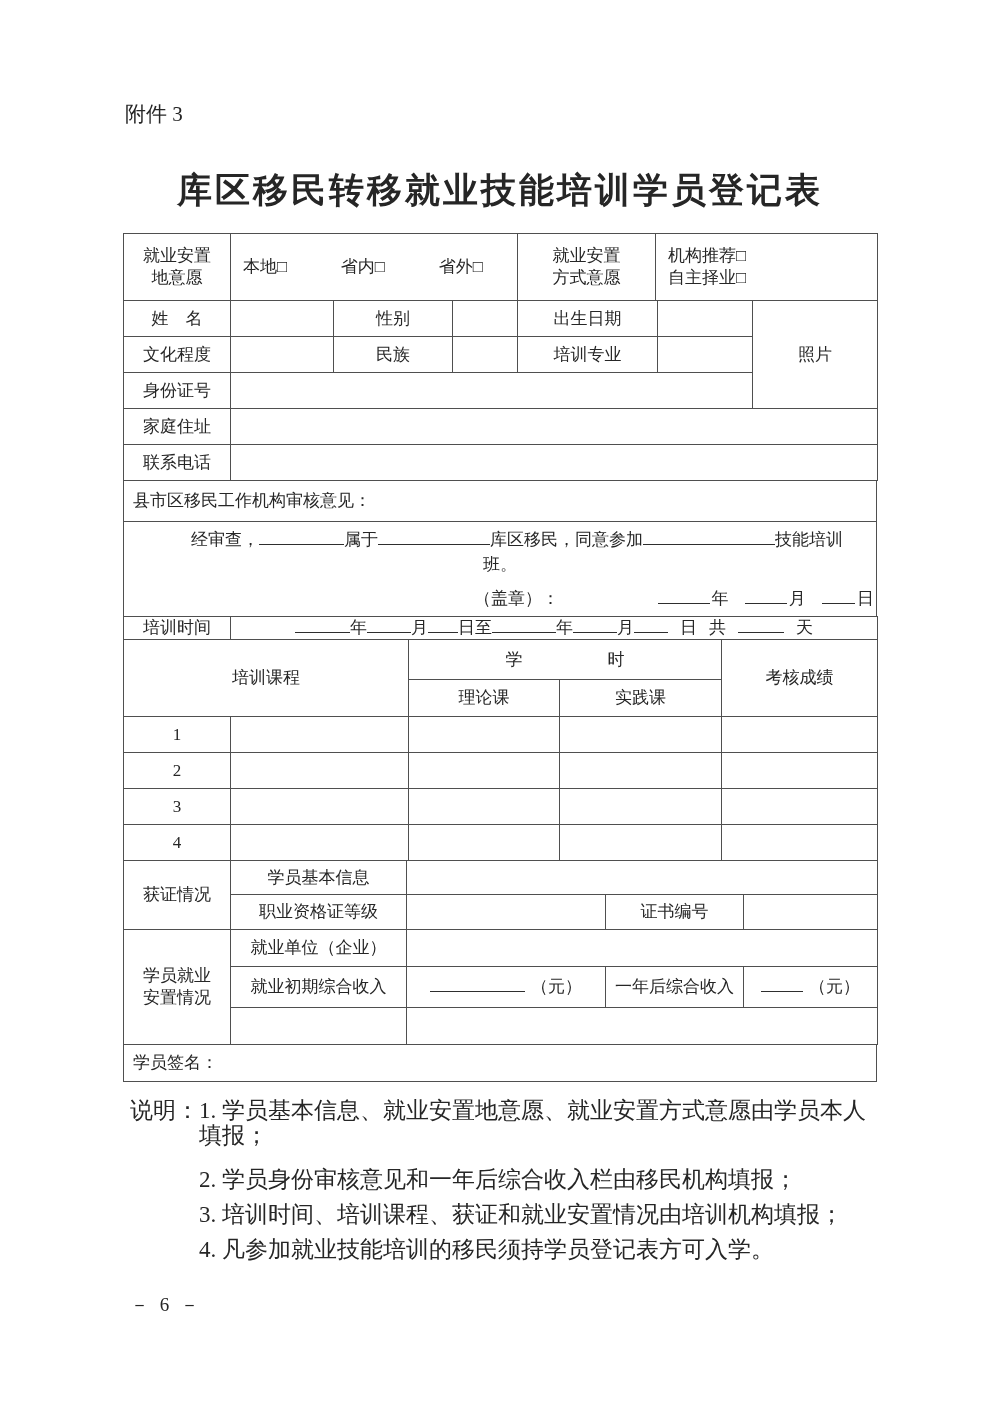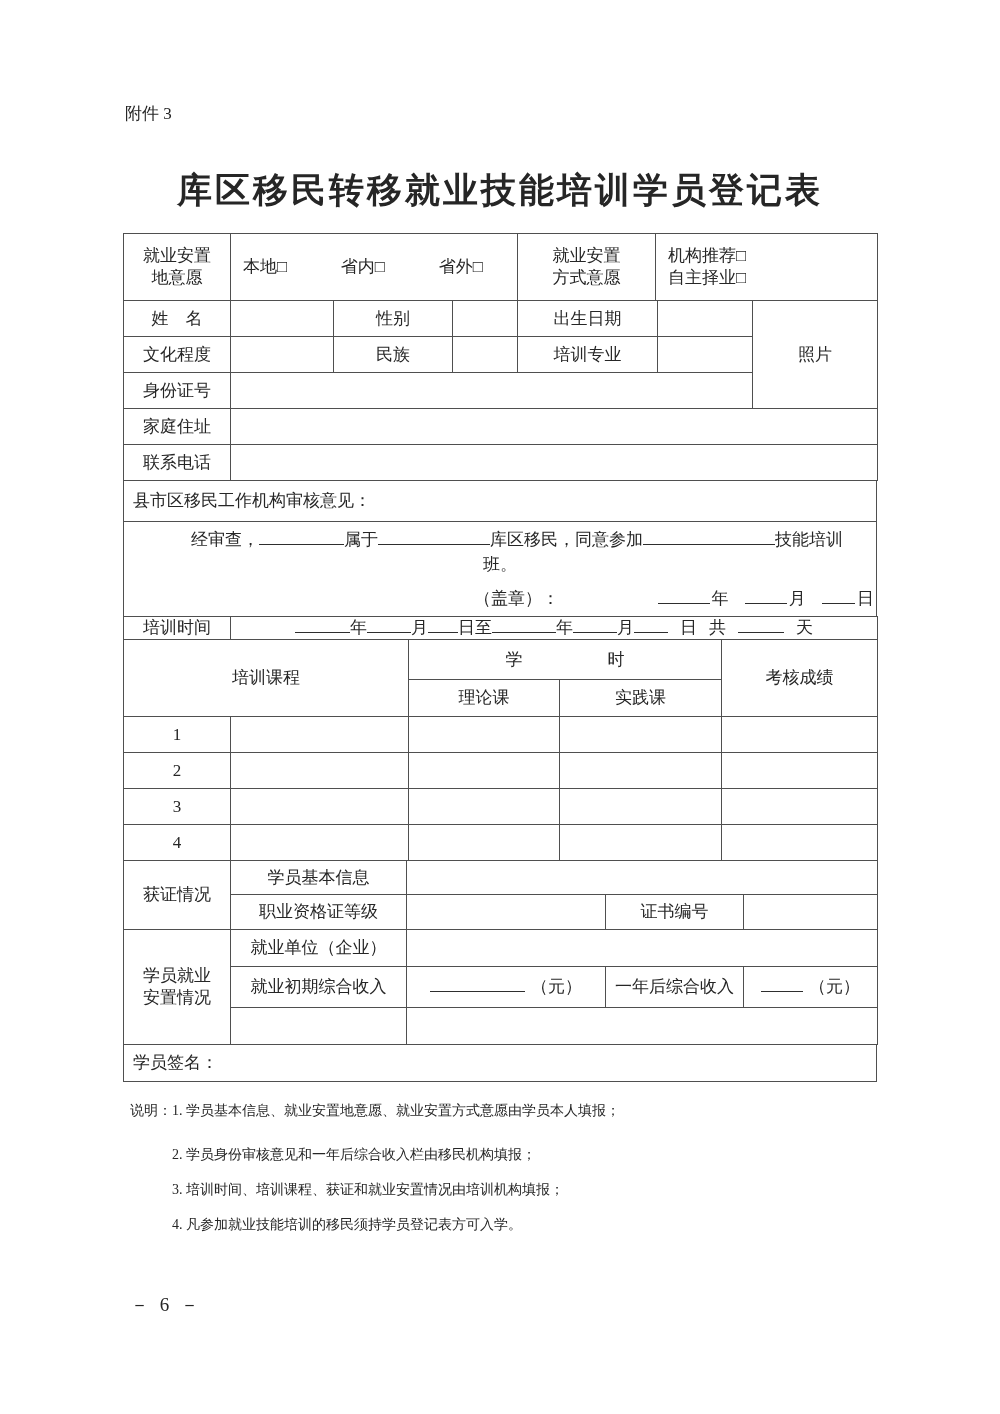--- a/index.html
+++ b/index.html
@@ -7,21 +7,21 @@
     position:relative;
     width:1000px; height:1414px;
     margin:0 auto;
     background:#ffffff;
     font-family:"Liberation Serif","DejaVu Serif",serif;
     color:#262626;
     overflow:hidden;
   }
   .attachment {
     position:absolute; left:125px; top:100px;
-    font-size:17px; line-height:28px;
+    font-size:21px; line-height:28px;
   }
   .doc-title {
     position:absolute; left:0; right:0; top:168px;
     text-align:center;
     font-family:"Liberation Sans","DejaVu Sans",sans-serif;
     font-weight:bold;
     font-size:35px; letter-spacing:3px;
     line-height:44px;
   }
   .form-box { position:absolute; left:123px; top:233px; width:754px; }
@@ -64,21 +64,21 @@
 
   
   .tt-cell { text-align:left; padding-left:16px; }
   .sp { margin-left:12px; }
 
   
   .income-cell .ul { margin-right:6px; }
 
   .notes {
     position:absolute; left:130px; top:1098px; width:748px;
-    font-size:14px; line-height:25px;
+    font-size:23px; line-height:25px;
     display:flex;
   }
   .notes-prefix { flex:0 0 auto; }
   .notes-items { flex:1; }
   .notes-items .note-item { margin-bottom:10px; }
   .notes-items .note-item:first-child { margin-bottom:19px; }
 
   .page-number {
     position:absolute; left:130px; top:1292px;
     font-size:19px; letter-spacing:3px;

